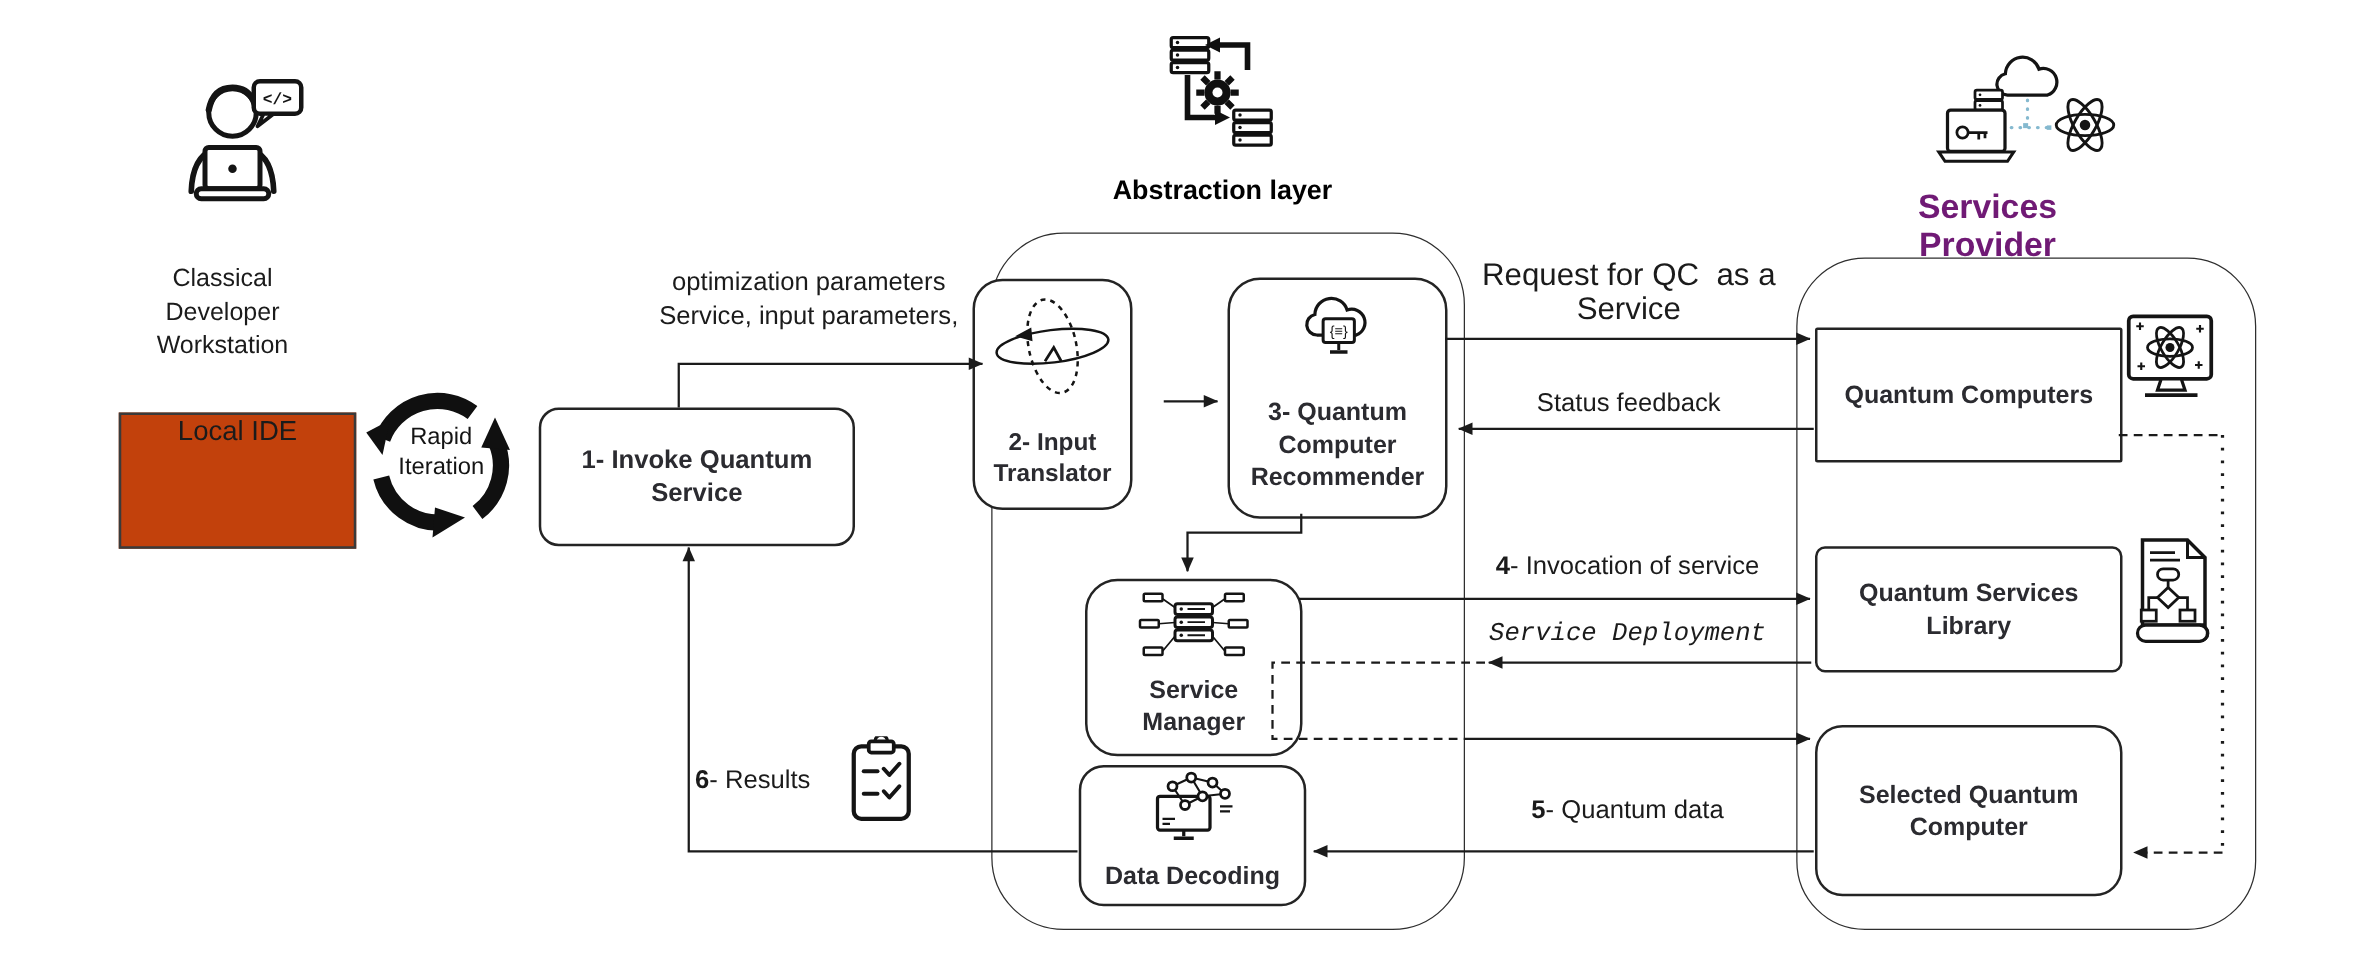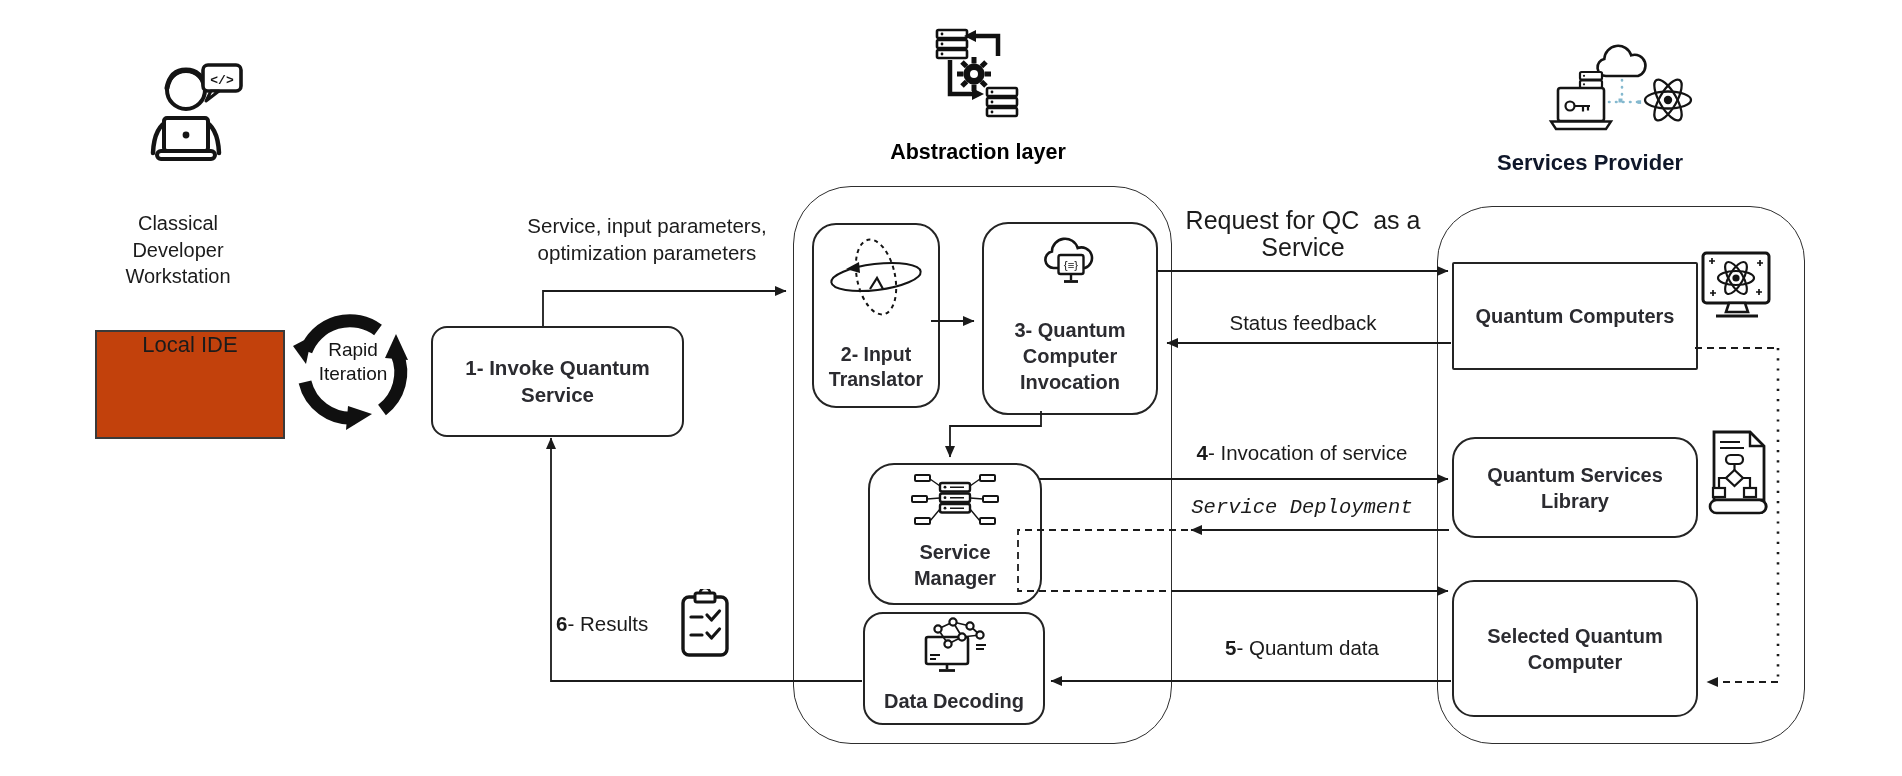--- a/index.html
+++ b/index.html
@@ -68,22 +68,22 @@
   </div>
 
   <div class="box" style="left:431px;top:326px;width:249px;height:107px;border-radius:16px">
     <div class="bl" style="font-size:20.5px;line-height:26.5px">
       <div>1- Invoke Quantum</div>
       <div>Service</div>
     </div>
   </div>
 
   <div class="lbl" style="left:452px;top:212px;width:390px;font-size:20.5px;line-height:27px">
+    <div>optimization parameters</div>
     <div>Service, input parameters,</div>
-    <div>optimization parameters</div>
   </div>
 
   <div class="lbl" style="left:556px;top:612px;width:130px;font-size:20.5px;text-align:left">
     <span class="bnum">6</span><span>- Results</span>
   </div>
 
   <svg class="ic" style="left:679px;top:589px" width="52" height="70" viewBox="0 0 52 70">
     <g stroke="#141414" fill="none" stroke-linecap="round" stroke-linejoin="round">
       <rect x="4" y="8" width="44" height="58" rx="6" stroke-width="3.4" fill="#fff"></rect>
       <rect x="16" y="4" width="20" height="9" rx="2" stroke-width="3" fill="#fff"></rect>
@@ -118,21 +118,21 @@
     <polygon points="38,62 38,74 50,68" fill="#101010"></polygon>
     <path d="M50.5 48H57 M47.4 55.4 52 60 M40 58.5V65 M32.6 55.4 28 60 M29.5 48H23 M32.6 40.6 28 36 M40 37.5V31 M47.4 40.6 52 36" stroke="#101010" stroke-width="5" fill="none"></path>
     <circle cx="40" cy="48" r="10.5" fill="#101010"></circle>
     <circle cx="40" cy="48" r="4" fill="#fff"></circle>
   </svg>
 
   <div class="lbl bl" style="left:856px;top:140px;width:244px;font-size:21.5px;color:#000000">Abstraction layer</div>
 
   <div class="frame" style="left:793px;top:186px;width:377px;height:556px"></div>
 
-  <div class="box" style="left:812px;top:223px;width:124px;height:181px;border-radius:24px;justify-content:flex-end">
+  <div class="box" style="left:778px;top:223px;width:124px;height:181px;border-radius:24px;justify-content:flex-end">
     <svg width="100" height="92" viewBox="0 0 100 92" style="margin-top:6px">
       <ellipse cx="50" cy="46" rx="19" ry="38" transform="rotate(-12 50 46)" stroke="#141414" stroke-width="2" fill="none" stroke-dasharray="4 4"></ellipse>
       <ellipse cx="50" cy="46" rx="45" ry="13" transform="rotate(-7 50 46)" stroke="#141414" stroke-width="2" fill="none"></ellipse>
       <polygon points="33,31 20,38 34,42" fill="#141414"></polygon>
       <path d="M 44 58 L 51 47 L 57 58" stroke="#141414" stroke-width="2.2" fill="none"></path>
     </svg>
     <div class="bl" style="font-size:19.5px;line-height:25px;margin-top:auto;margin-bottom:14px">
       <div>2- Input</div>
       <div>Translator</div>
     </div>
@@ -142,21 +142,21 @@
     <svg width="64" height="58" viewBox="0 0 64 58" style="margin-top:10px">
       <path d="M 47 34 H 15.5 a 8.3 8.3 0 0 1 -1.6 -16.4 a 13.2 13.2 0 0 1 25.8 -3.6 A 9.6 9.6 0 0 1 47 34 z" stroke="#141414" stroke-width="2.6" fill="#fff"></path>
       <rect x="20.5" y="21" width="25" height="19" rx="2" stroke="#141414" stroke-width="2.4" fill="#fff"></rect>
       <text x="33" y="35" font-size="11.5" text-anchor="middle" fill="#141414">{≡}</text>
       <path d="M 33 40 V 46" stroke="#141414" stroke-width="2.4"></path>
       <path d="M 26 47.5 H 40" stroke="#141414" stroke-width="2.8"></path>
     </svg>
     <div class="bl" style="font-size:20px;line-height:26px;margin-top:auto;margin-bottom:18px">
       <div>3- Quantum</div>
       <div>Computer</div>
-      <div>Invocation</div>
+      <div>Recommender</div>
     </div>
   </div>
 
   <div class="box" style="left:868px;top:463px;width:170px;height:138px;border-radius:26px;justify-content:flex-start">
     <svg width="92" height="60" viewBox="0 0 92 60" style="margin-top:6px">
       <g stroke="#141414" stroke-width="1.4" fill="none">
         <path d="M 31 15 L 21 8 M 31 27 L 18 28 M 31 38 L 21 50 M 61 15 L 71 8 M 61 27 L 74 28 M 61 38 L 71 50"></path>
       </g>
       <g stroke="#141414" stroke-width="2" fill="#fff">
         <rect x="6" y="4" width="15" height="6" rx="1"></rect>
@@ -229,42 +229,42 @@
     </g>
     <path d="M 13 85.5 H 73 L 68 93 H 18 z" stroke="#141414" stroke-width="2.4" fill="#fff"></path>
     <g stroke="#141414" stroke-width="2.3" fill="none">
       <ellipse cx="130" cy="64" rx="23" ry="8.5"></ellipse>
       <ellipse cx="130" cy="64" rx="23" ry="8.5" transform="rotate(60 130 64)"></ellipse>
       <ellipse cx="130" cy="64" rx="23" ry="8.5" transform="rotate(-60 130 64)"></ellipse>
     </g>
     <circle cx="130" cy="64" r="4.2" fill="#141414"></circle>
   </svg>
 
-  <div class="lbl bl" style="left:1478px;top:150px;width:224px;font-size:22px;color:#0f172a">Services Provider</div>
+  <div class="lbl bl" style="left:1478px;top:150px;width:224px;font-size:27px;color:#701a75">Services Provider</div>
 
   <div class="frame" style="left:1437px;top:206px;width:366px;height:536px;border-radius:55px"></div>
 
   <div class="box" style="left:1452px;top:262px;width:242px;height:104px;border-radius:2px">
     <div class="bl" style="font-size:20px">Quantum Computers</div>
   </div>
 
   <svg class="ic" style="left:1698px;top:248px" width="78" height="84" viewBox="0 0 78 84">
     <rect x="5" y="5" width="66" height="50" rx="3.5" stroke="#141414" stroke-width="3" fill="#fff"></rect>
     <g stroke="#141414" stroke-width="2.2" fill="none">
       <ellipse cx="38" cy="30" rx="18" ry="7"></ellipse>
       <ellipse cx="38" cy="30" rx="18" ry="7" transform="rotate(60 38 30)"></ellipse>
       <ellipse cx="38" cy="30" rx="18" ry="7" transform="rotate(-60 38 30)"></ellipse>
     </g>
     <circle cx="38" cy="30" r="3.6" fill="#141414"></circle>
     <path d="M 11 13 H 17 M 14 10 V 16 M 59 15 H 65 M 62 12 V 18 M 58 44 H 64 M 61 41 V 47 M 12 45 H 18 M 15 42 V 48" stroke="#141414" stroke-width="1.7"></path>
     <path d="M 31 55 L 28 64 H 50 L 47 55 z" stroke="#141414" stroke-width="2.6" fill="#fff"></path>
     <path d="M 18 68 H 60" stroke="#141414" stroke-width="3"></path>
   </svg>
 
-  <div class="box" style="left:1452px;top:437px;width:242px;height:97px;border-radius:23px">
+  <div class="box" style="left:1452px;top:437px;width:242px;height:97px;border-radius:8px">
     <div class="bl" style="font-size:20px;line-height:26px">
       <div>Quantum Services</div>
       <div>Library</div>
     </div>
   </div>
 
   <svg class="ic" style="left:1702px;top:428px" width="76" height="88" viewBox="0 0 76 88">
     <path d="M 12 4 H 48 L 62 18 V 72 H 12 z" stroke="#141414" stroke-width="2.8" fill="#fff"></path>
     <path d="M 48 4 V 18 H 62" stroke="#141414" stroke-width="2.4" fill="none"></path>
     <path d="M 18 14 H 38 M 18 20 H 42" stroke="#141414" stroke-width="2.2"></path>

